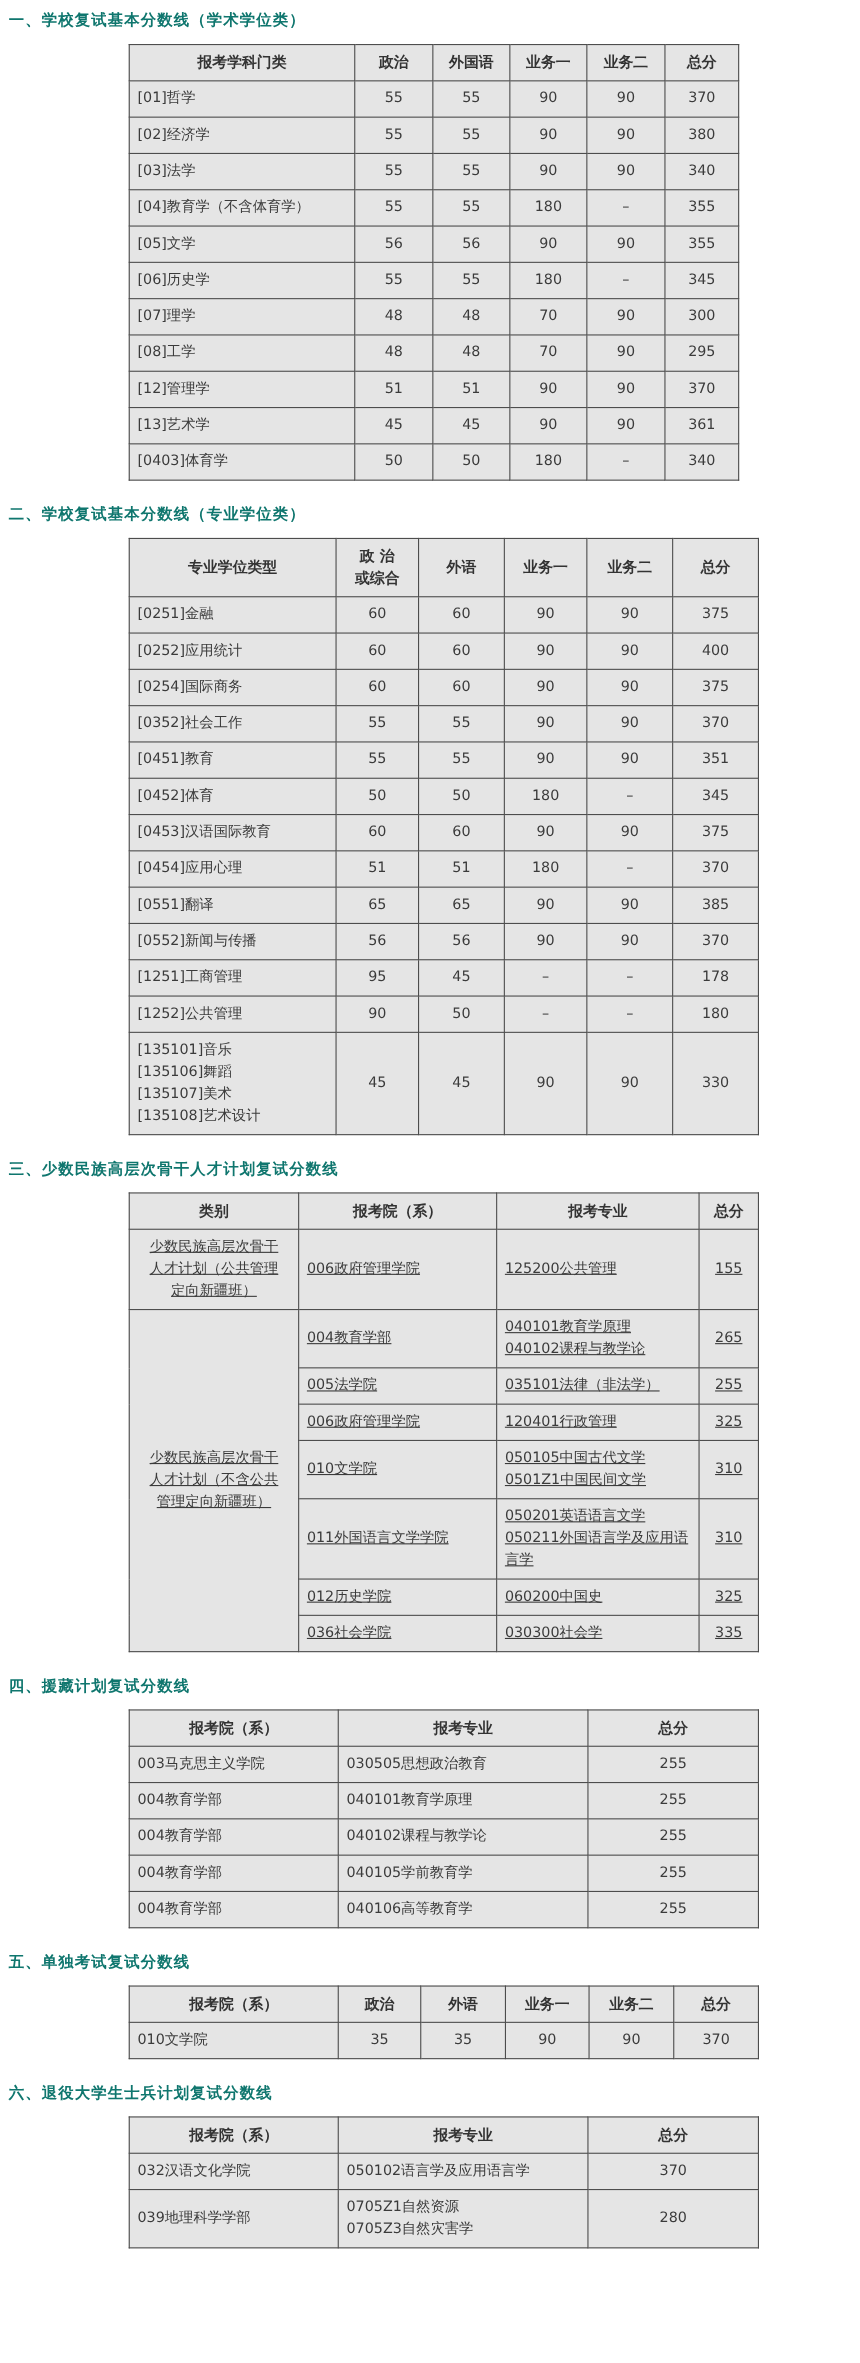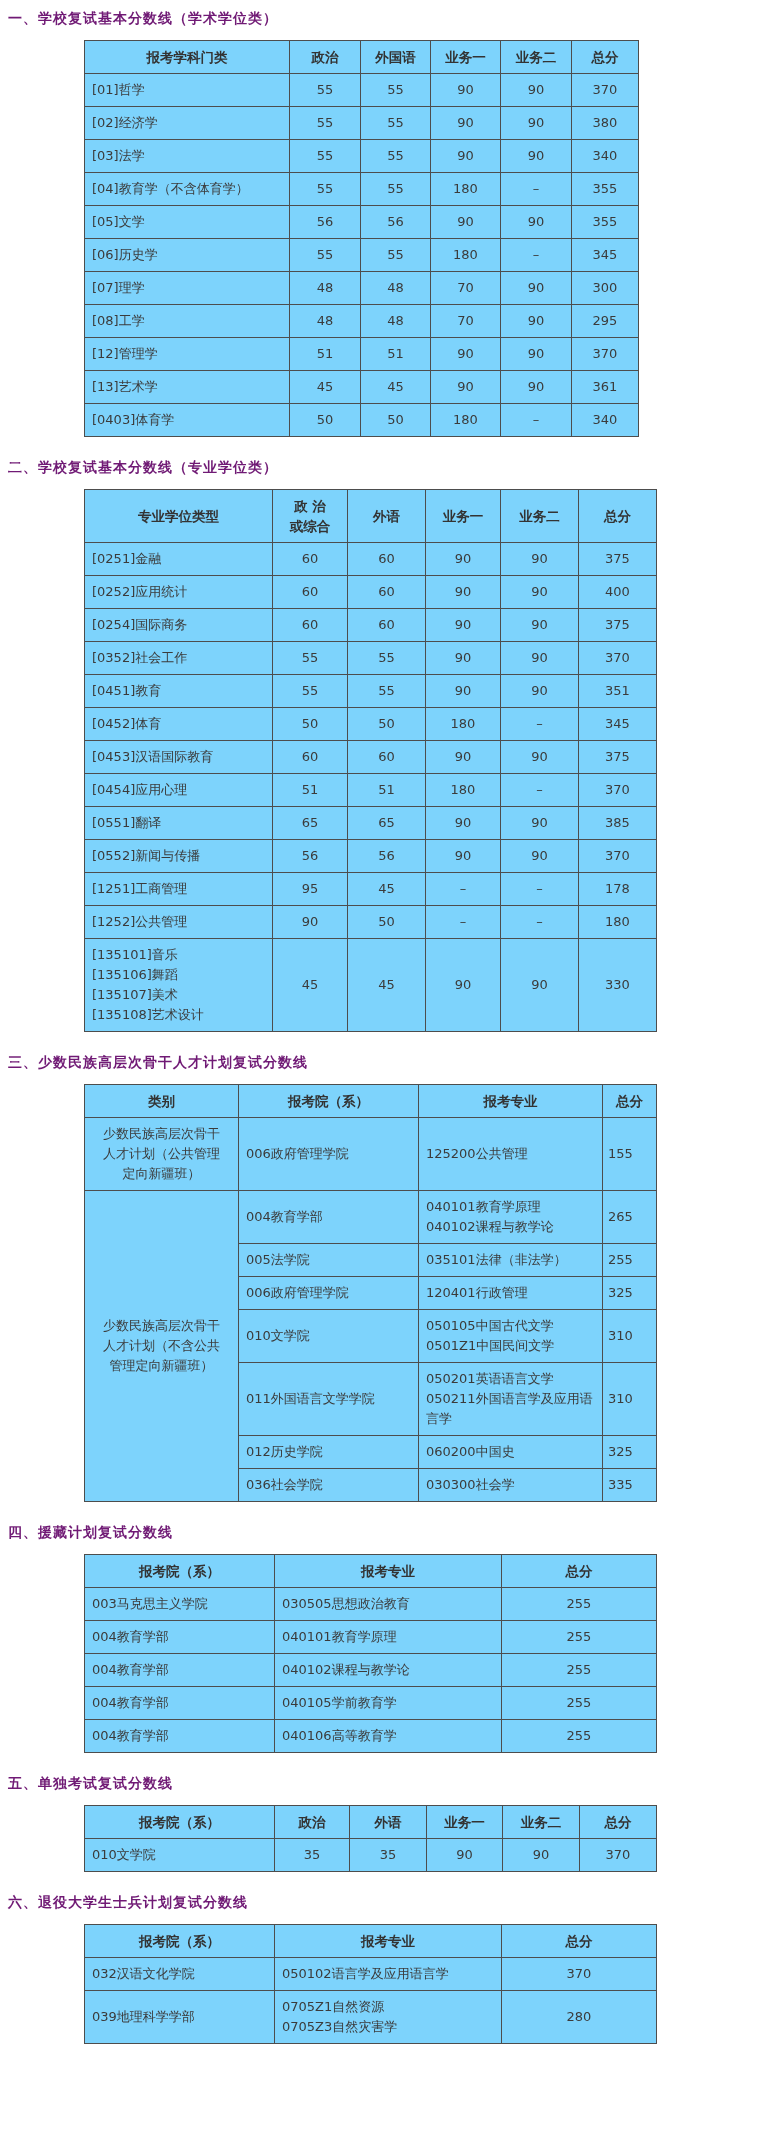--- a/index.html
+++ b/index.html
@@ -5,42 +5,42 @@
   html,body { margin:0; padding:0; background:#ffffff; }
   body {
     width:782px; min-height:2148px;
     font-family:"DejaVu Sans","Liberation Sans",sans-serif;
     color:#3b3b3b;
   }
   .page { padding:10px 12px 8px 8px; box-sizing:border-box; }
   .section { margin-top:22px; }
   .section:first-child { margin-top:0; }
   .sec-title {
-    font-size:14px; font-weight:bold; color:#701a75;
+    font-size:14px; font-weight:bold; color:#0f766e;
     margin:0 0 12px 0; letter-spacing:1px;
   }
   table.tbl {
     border-collapse:collapse; table-layout:fixed;
-    margin-left:76px; background:#7dd3fc;
+    margin-left:109px; background:#e5e5e5;
   }
   .tbl th, .tbl td {
     border:1px solid #4d4d4d;
     font-size:13px; line-height:20px;
     padding:6px 5px;
     text-align:center; vertical-align:middle;
     white-space:pre-line; word-break:break-all;
     box-sizing:border-box;
   }
   .tbl th { font-weight:bold; font-size:13.5px; color:#333333; }
   
   .t1 td:first-child, .t2 td:first-child, .t5 td:first-child,
   .t4 td, .t6 td { text-align:left; padding-left:7px; }
   .t4 td:last-child, .t6 td:last-child { text-align:center; padding-left:5px; }
-  .t3 td { text-align:left; padding-left:7px; }
-  .t3 td:last-child { text-align:left; padding-left:5px; }
+  .t3 td { text-align:left; padding-left:7px;text-decoration:underline; }
+  .t3 td:last-child { text-align:center; padding-left:5px; }
   .t3 td.cat { text-align:center; padding-left:4px; padding-right:4px; }
 </style>
 </head>
 <body>
 
 <div class="page">
 
   <div class="section">
     <h2 class="sec-title">一、学校复试基本分数线（学术学位类）</h2>
     <table class="tbl t1" style="width:554px">

